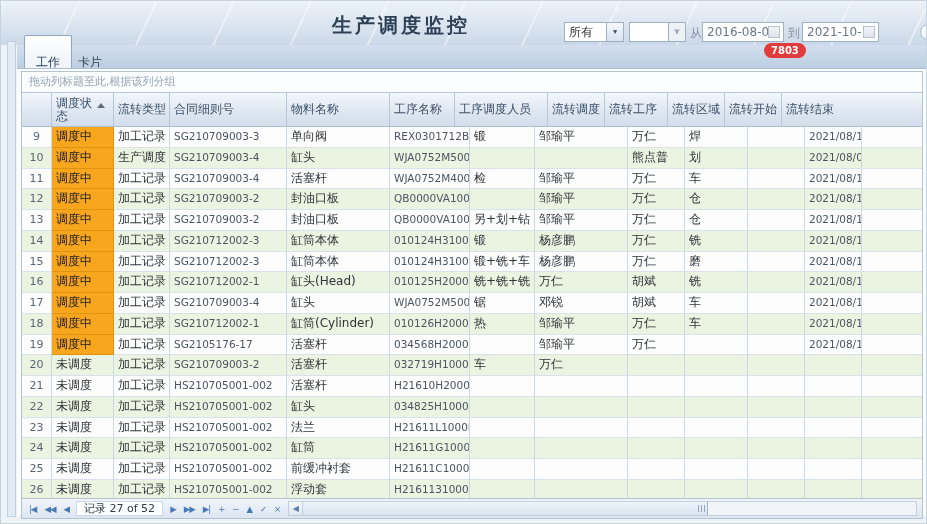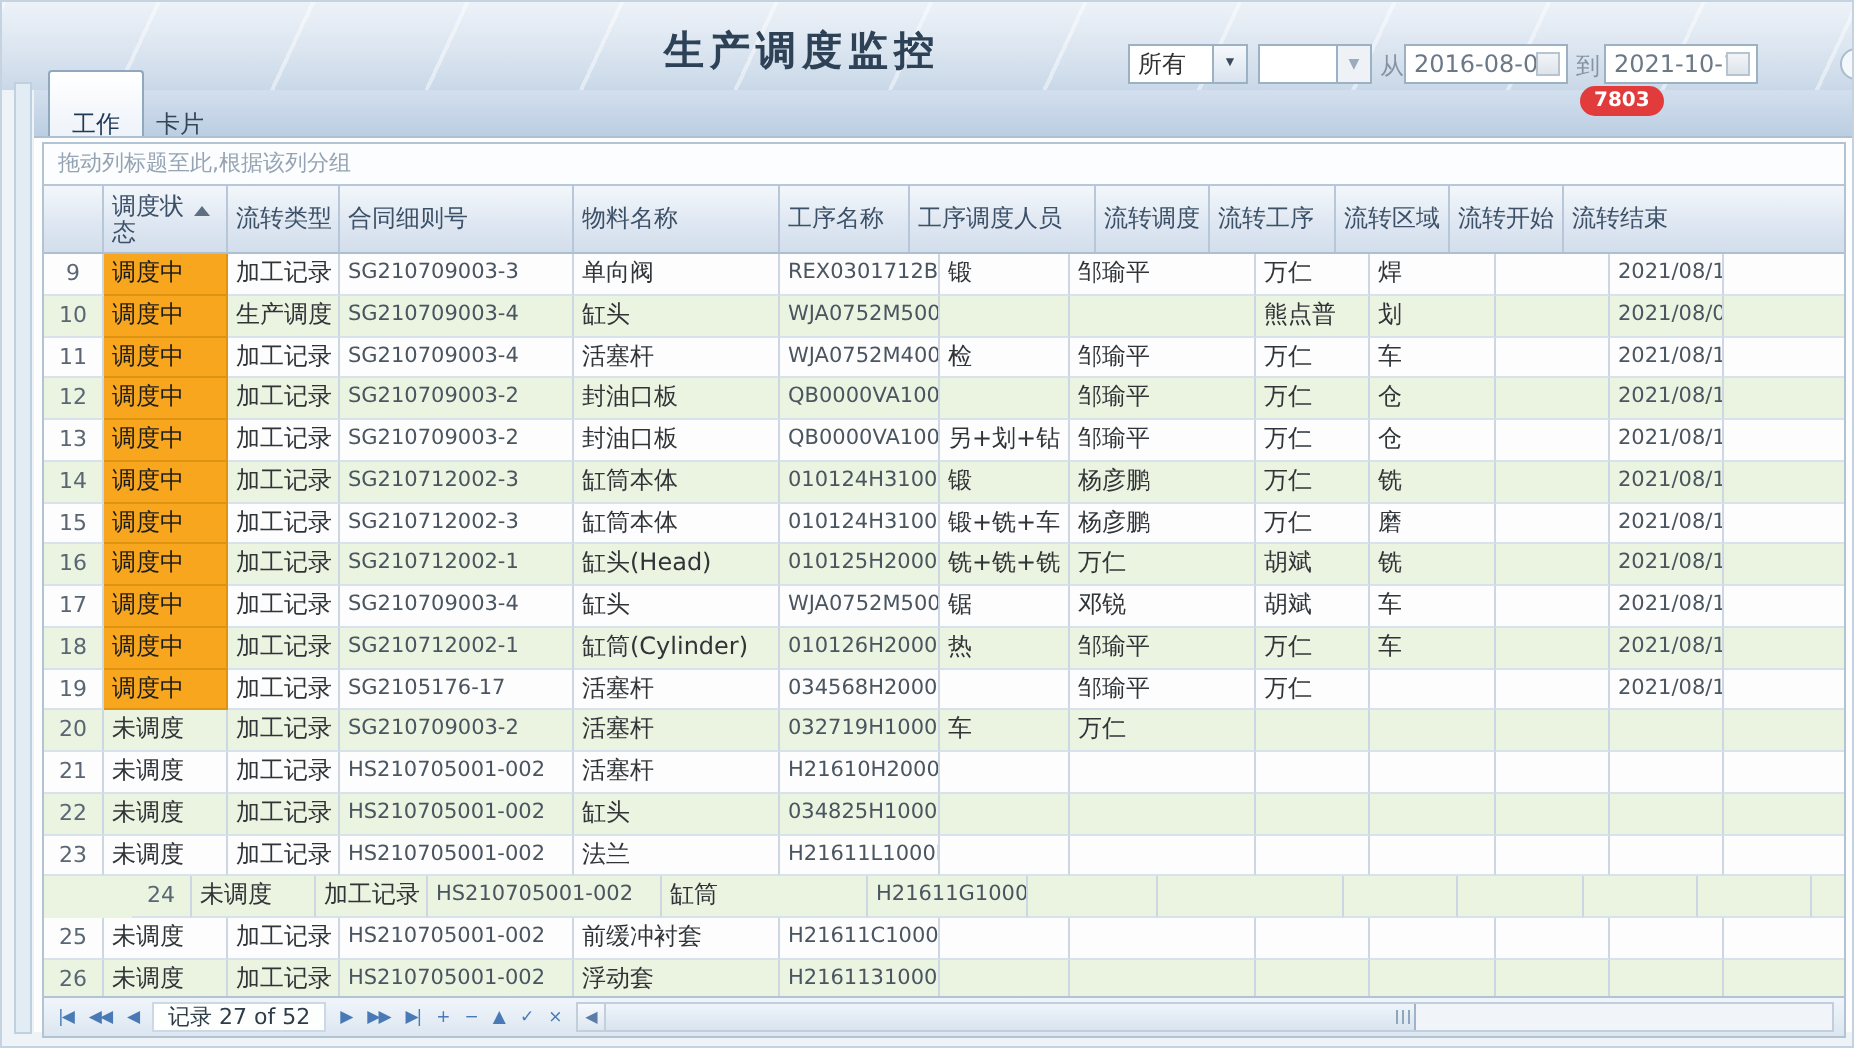--- a/index.html
+++ b/index.html
@@ -20,21 +20,21 @@
     border:1px solid #9db1c5; display:flex; align-items:center; font-size:12px; color:#333; }
   .combo .val { flex:1; padding:0 4px; white-space:nowrap; overflow:hidden; }
   .combo .btn { width:17px; height:100%; border-left:1px solid #9db1c5;
     background:linear-gradient(#f6f9fc,#d8e2ee); display:flex; align-items:center; justify-content:center;
     font-size:7px; color:#3a4a5c; }
   .combo.dim .btn { color:#9cabbb; background:#eef2f7; }
   .flt-label { position:absolute; top:24px; font-size:12px; color:#8593a2; }
   .datebox .val { flex:1; padding:0 4px; color:#6b7886; font-size:12px; white-space:nowrap; overflow:hidden; }
   .datebox .cal { width:12px; height:12px; margin-right:3px; border:1px solid #b7c3cf;
     background:linear-gradient(#f2f5f8,#dde4ea); }
-  .badge { position:absolute; left:789px; top:42px; height:15px; padding:0 7px; border-radius:8px;
+  .badge { position:absolute; left:763px; top:42px; height:15px; padding:0 7px; border-radius:8px;
     background:#e23b3b; color:#fff; font-size:10px; font-weight:bold; line-height:15px; z-index:5; }
   .corner-circle { position:absolute; left:919px; top:23px; width:16px; height:16px; border-radius:50%;
     background:#f4f8fb; border:1px solid #a8bccd; }
 
   
   .side-strip { position:absolute; left:6px; top:40px; bottom:6px; width:9px;
     background:#e2ecf5; border:1px solid #bfd0df; }
 
   
   .tabstrip { position:absolute; left:16px; right:0; top:44px; height:23px;
@@ -387,21 +387,21 @@
           <div class="cell code" style="width: 80px;">H21611L1000P</div>
           <div class="cell" style="width: 65px;"></div>
           <div class="cell" style="width: 93px;"></div>
           <div class="cell" style="width: 57px;"></div>
           <div class="cell" style="width: 63px;"></div>
           <div class="cell" style="width: 57px;"></div>
           <div class="cell code" style="width: 57px;"></div>
           <div class="cell code fill" style="width: 58px;"></div>
         </div>
         <div class="trow alt">
-          <div class="cell num" style="width: 30px; margin-left: 44px;">24</div>
+          <div class="cell num" style="width: 30px;">24</div>
           <div class="cell" style="width: 62px;">未调度</div>
           <div class="cell" style="width: 56px;">加工记录</div>
           <div class="cell code" style="width: 117px;">HS210705001-002</div>
           <div class="cell" style="width: 103px;">缸筒</div>
           <div class="cell code" style="width: 80px;">H21611G1000P</div>
           <div class="cell" style="width: 65px;"></div>
           <div class="cell" style="width: 93px;"></div>
           <div class="cell" style="width: 57px;"></div>
           <div class="cell" style="width: 63px;"></div>
           <div class="cell" style="width: 57px;"></div>

